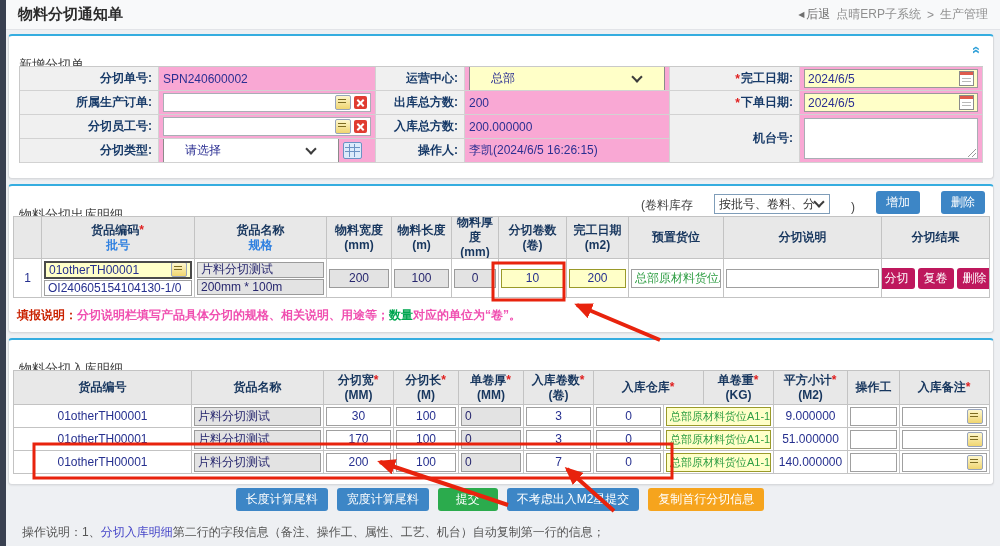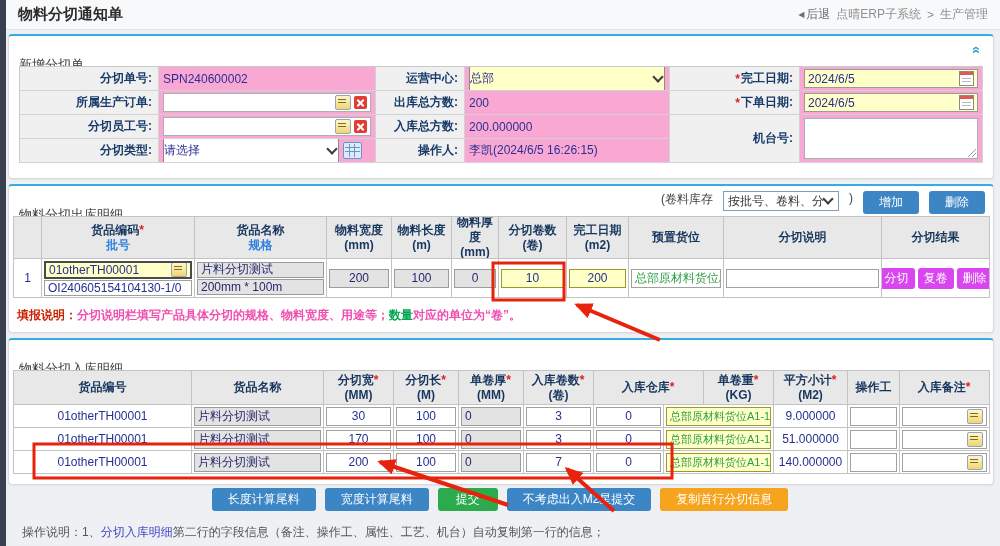--- a/index.html
+++ b/index.html
@@ -22,21 +22,21 @@
   
   .form-grid{position:absolute;left:10px;right:10px;top:30px;display:grid;
      grid-template-columns:139px 217px 89px 205px 130px 1fr;grid-auto-rows:24px;
      border:1px solid #c9c9c9;border-right:none;border-bottom:none;background:#fff}
   .fl,.fv{border-right:1px solid #d2d2d2;border-bottom:1px solid #d2d2d2;box-sizing:border-box;overflow:hidden}
   .fl{background:#f0f0f0;display:flex;align-items:center;justify-content:flex-end;padding-right:6px;font-weight:bold;color:#173a68;white-space:nowrap}
   .fv{background:#f9a8d4;display:flex;align-items:center;padding:1px 4px;color:#2b2f92}
   .span2{grid-row:span 2}
   .req{color:#e02020;font-weight:bold;margin-right:1px}
   .inpbox{flex:1;height:19px;border:1px solid #a9aeb5;background:#fff;display:flex;align-items:center;justify-content:flex-end;gap:3px;padding:0 3px;box-sizing:border-box}
-  .selbox{height:36px;border:1px solid #8b8b8b;background:#fff;display:flex;align-items:center;justify-content:space-between;padding:0 0;box-sizing:border-box;color:#2b2f92;cursor:pointer}
+  .selbox{height:36px;border:1px solid #8b8b8b;background:#fff;display:flex;align-items:center;justify-content:space-between;padding:0 21px;box-sizing:border-box;color:#2b2f92;cursor:pointer}
   .selbox.yellow{background:#ffffc8}
   .datebox{flex:1;height:19px;border:1px solid #9a9a9a;background:#ffffc8;display:flex;align-items:center;justify-content:space-between;padding:0 3px;box-sizing:border-box;color:#2b2f92}
   .flex1{flex:1}
   .machine-box{flex:1;align-self:stretch;margin:2px 0;border:1px solid #a9aeb5;background:#fff;position:relative}
   .resize-corner{position:absolute;right:1px;bottom:1px;width:10px;height:10px;
      background:repeating-linear-gradient(135deg,transparent 0 2px,#9a9a9a 2px 3px);
      clip-path:polygon(100% 0,100% 100%,0 100%)}
   
   .icon-pick{width:14px;height:13px;border:1px solid #98a4bc;border-radius:2px;background:linear-gradient(180deg,#fdf7cf,#f0d56f);position:relative;flex:0 0 auto;cursor:pointer}
   .icon-pick::after{content:"";position:absolute;left:2px;top:3px;width:8px;height:1px;background:#7d6c22;box-shadow:0 3px 0 #7d6c22}
@@ -44,28 +44,28 @@
   .icon-x::before,.icon-x::after{content:"";position:absolute;left:2px;top:5.5px;width:9px;height:2px;background:#fff}
   .icon-x::before{transform:rotate(45deg)} .icon-x::after{transform:rotate(-45deg)}
   .icon-cal{width:13px;height:13px;border:1px solid #8a8a8a;background:#fff;position:relative;flex:0 0 auto;cursor:pointer}
   .icon-cal::before{content:"";position:absolute;left:0;right:0;top:0;height:3px;background:#de5a4c}
   .icon-cal::after{content:"";position:absolute;left:2px;right:2px;top:6px;height:1px;background:#b9b9b9;box-shadow:0 3px 0 #b9b9b9}
   .icon-table{width:17px;height:15px;border:1px solid #6b93c4;border-radius:2px;background:#dcebfb;position:relative;margin-left:4px;cursor:pointer}
   .icon-table::before{content:"";position:absolute;left:1px;right:1px;top:4px;height:1px;background:#6b93c4;box-shadow:0 4px 0 #6b93c4}
   .icon-table::after{content:"";position:absolute;top:1px;bottom:1px;left:5px;width:1px;background:#6b93c4;box-shadow:5px 0 0 #6b93c4}
   .chev{width:6px;height:6px;border-right:2px solid #3c3c3c;border-bottom:2px solid #3c3c3c;transform:rotate(45deg);margin:-2px 2px 2px 0;flex:0 0 auto}
   
-  .out-controls{position:absolute;right:8px;top:5px;display:flex;align-items:flex-start;gap:10px;color:#444}
+  .out-controls{position:absolute;right:8px;top:5px;display:flex;align-items:flex-end;gap:21px;color:#444}
   .stock-select{width:116px;height:20px;border:1px solid #7f9db9;background:#fff;display:flex;align-items:center;justify-content:space-between;padding:0 4px;box-sizing:border-box;overflow:hidden;white-space:nowrap;color:#333;cursor:pointer}
   .stock-select .txt{overflow:hidden;white-space:nowrap;max-width:96px}
-  .btn{border:none;border-radius:3px;color:#fff;font-size:12px;padding:3px 16px;cursor:pointer;font-family:inherit;white-space:nowrap}
+  .btn{border:none;border-radius:3px;color:#fff;font-size:12px;padding:3px 10px;cursor:pointer;font-family:inherit;white-space:nowrap}
   .btn-blue{background:#3d86c6}
   .btn-green{background:#2bab4d;padding:3px 18px}
   .btn-orange{background:#f6a41d}
-  .btn-mini{background:#d946ef;border:none;border-radius:3px;color:#fff;font-size:12px;padding:2px 6px;cursor:pointer;font-family:inherit;white-space:nowrap}
+  .btn-mini{background:#be185d;border:none;border-radius:3px;color:#fff;font-size:12px;padding:2px 6px;cursor:pointer;font-family:inherit;white-space:nowrap}
   
   .tbl{position:absolute;left:4px;width:976px;border-left:1px solid #c3c3c3;border-top:1px solid #c3c3c3;background:#fff;box-sizing:content-box}
   .trow{display:flex}
   .th,.td{border-right:1px solid #c3c3c3;border-bottom:1px solid #c3c3c3;box-sizing:border-box;display:flex;flex-direction:column;align-items:center;justify-content:center;overflow:hidden}
   .th{background:#e8e8e8;color:#17365e;font-weight:bold;line-height:1.25;text-align:center}
   .td{background:#fff;flex-direction:row;padding:1px 2px}
   .blue{color:#2f80e0}
   .cellval{color:#26308f}
   
   .t1 .c1{width:28px}.t1 .c2{width:153px}.t1 .c3{width:132px}.t1 .c4{width:65px}.t1 .c5{width:60px}
@@ -278,21 +278,21 @@
           <div class="inp h19"></div>
         </div>
       <div class="td tdr c11" style="gap:3px">
         <button class="btn-mini">分切</button>
         <button class="btn-mini">复卷</button>
         <button class="btn-mini">删除</button>
       </div>
     </div>
   </div>
   <div class="note1">
-    <span class="lbl">填报说明：</span><span class="pink">分切说明</span><span class="pink">栏填写产品具体分切的规格、物料宽度、用途等；</span><span class="green">数量</span><span class="pink">对应的单位为“卷”。</span>
+    <span class="lbl">填报说明：</span><span class="pink">分切说明</span><span class="pink">栏填写产品具体分切的规格、相关说明、用途等；</span><span class="green">数量</span><span class="pink">对应的单位为“卷”。</span>
   </div>
 </div>
 
 <div class="panel" id="panel-in">
   <div class="panel-title">物料分切入库明细</div>
   <div class="tbl t2" style="top:30px">
     <div class="trow">
       <div class="th thr c1">货品编号</div>
       <div class="th thr c2">货品名称</div>
       <div class="th thr c3">

